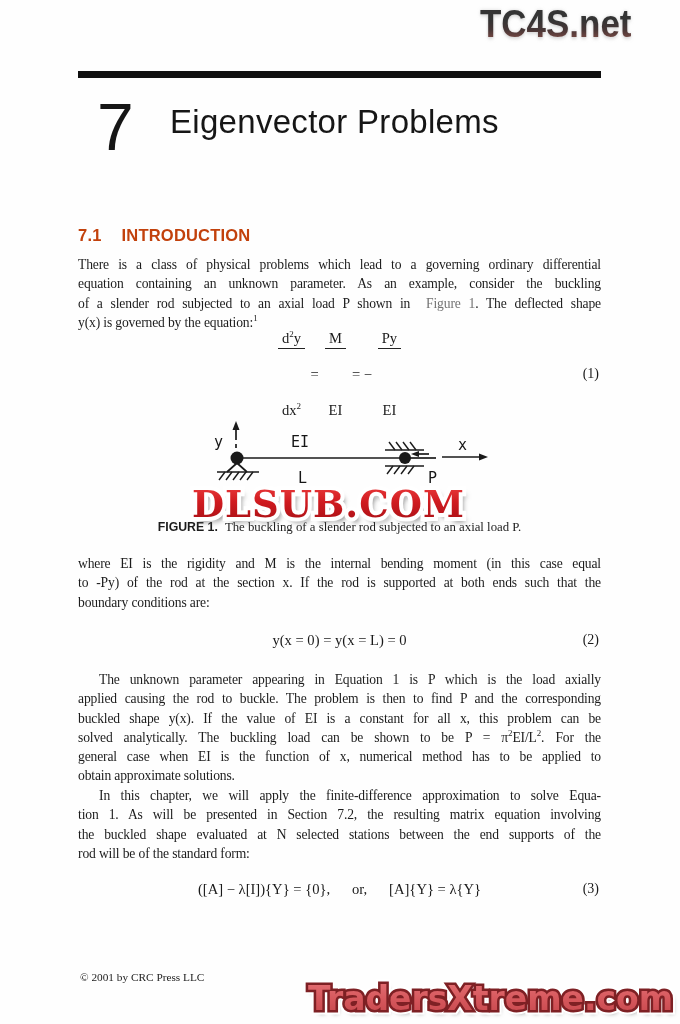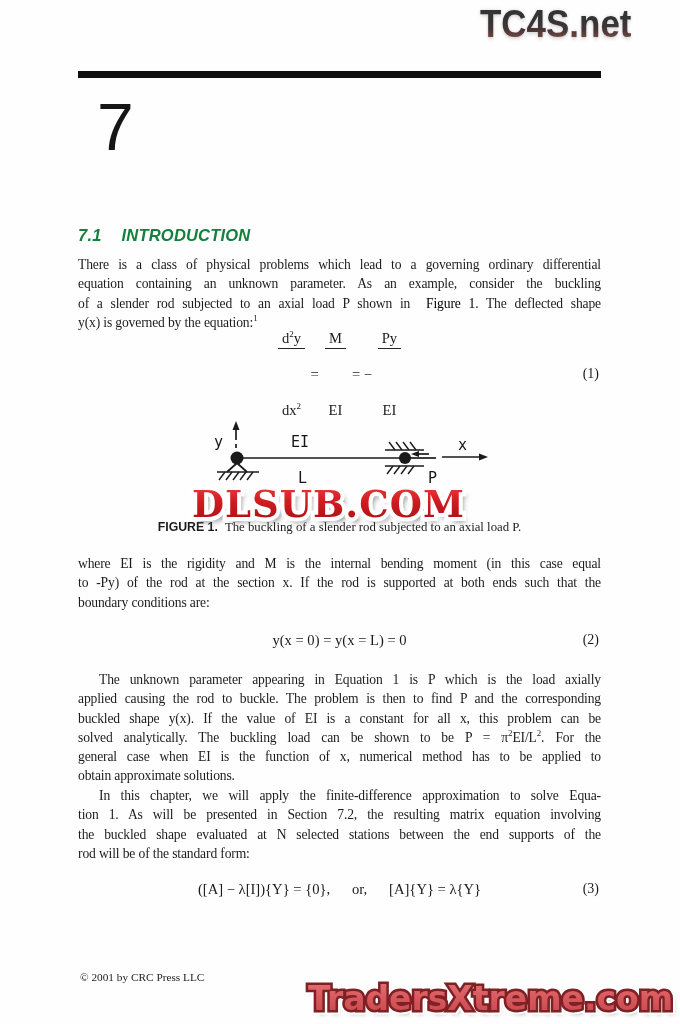--- a/index.html
+++ b/index.html
@@ -30,29 +30,29 @@
   .wm-bottom .l-fill{background:linear-gradient(180deg,#e57276 0%,#d5565b 55%,#c4464b 100%);
           -webkit-background-clip:text;background-clip:text;color:transparent;}
 
   
   .rule{position:absolute;left:78px;top:71px;width:523px;height:7px;background:#101010;}
   .chap-num{position:absolute;left:97px;top:92px;font-family:"Liberation Sans",sans-serif;
             font-weight:300;font-size:66px;line-height:70px;color:#161616;}
   .chap-title{position:absolute;left:170px;top:99px;font-family:"Liberation Sans",sans-serif;
             font-weight:400;font-size:33px;line-height:46px;color:#161616;letter-spacing:.3px;}
   .section-head{position:absolute;left:78px;top:226px;font-family:"Liberation Sans",sans-serif;
-            font-weight:700;font-size:16.5px;color:#15803d;display:flex;gap:20px;letter-spacing:.2px;font-style:italic;}
+            font-weight:700;font-size:16.5px;color:#c2410c;display:flex;gap:20px;letter-spacing:.2px;}
 
   
   .para{position:absolute;left:78px;width:523px;font-size:13.6px;letter-spacing:-0.15px;
         line-height:19.3px;color:#1c1c1c;}
   .tline{text-align:justify;text-align-last:justify;height:19.3px;overflow:hidden;}
   .tline.last{text-align-last:left;}
   .tline.indent{text-indent:21px;}
-  .seg-link{color:#000000;margin-left:8px;}
+  .seg-link{color:#737373;margin-left:8px;}
   .seg-sup{font-size:9px;vertical-align:super;line-height:0;}
 
   
   .equation{position:absolute;left:78px;width:523px;display:flex;justify-content:center;
             align-items:center;font-size:14.6px;color:#1a1a1a;}
   .eq-content{display:inline-flex;align-items:center;white-space:pre;}
   .eq-number{position:absolute;right:2px;top:50%;transform:translateY(-50%);font-size:14px;}
   .frac{display:inline-flex;flex-direction:column;align-items:center;line-height:1.15;
         margin:0 2px;justify-content:center;}
   .frac .num{border-bottom:1.2px solid #222;padding:0 4px 1px;}
@@ -74,20 +74,21 @@
 </head>
 <body>
 
 <div class="page">
 
   <div class="wm-top">TC4S.net</div>
 
   <div class="rule"></div>
   <div class="chap-num">7</div>
   <div class="chap-title">
+    <div>Eigenvector Problems</div>
   </div>
 
   <div class="section-head">
     <span>7.1</span>
     <span>INTRODUCTION</span>
   </div>
 
   <div class="para" style="top:255px">
       <div class="tline"><span>There is a class of physical problems which lead to a governing ordinary differential</span></div>
       <div class="tline"><span>equation containing an unknown parameter. As an example, consider the buckling</span></div>

